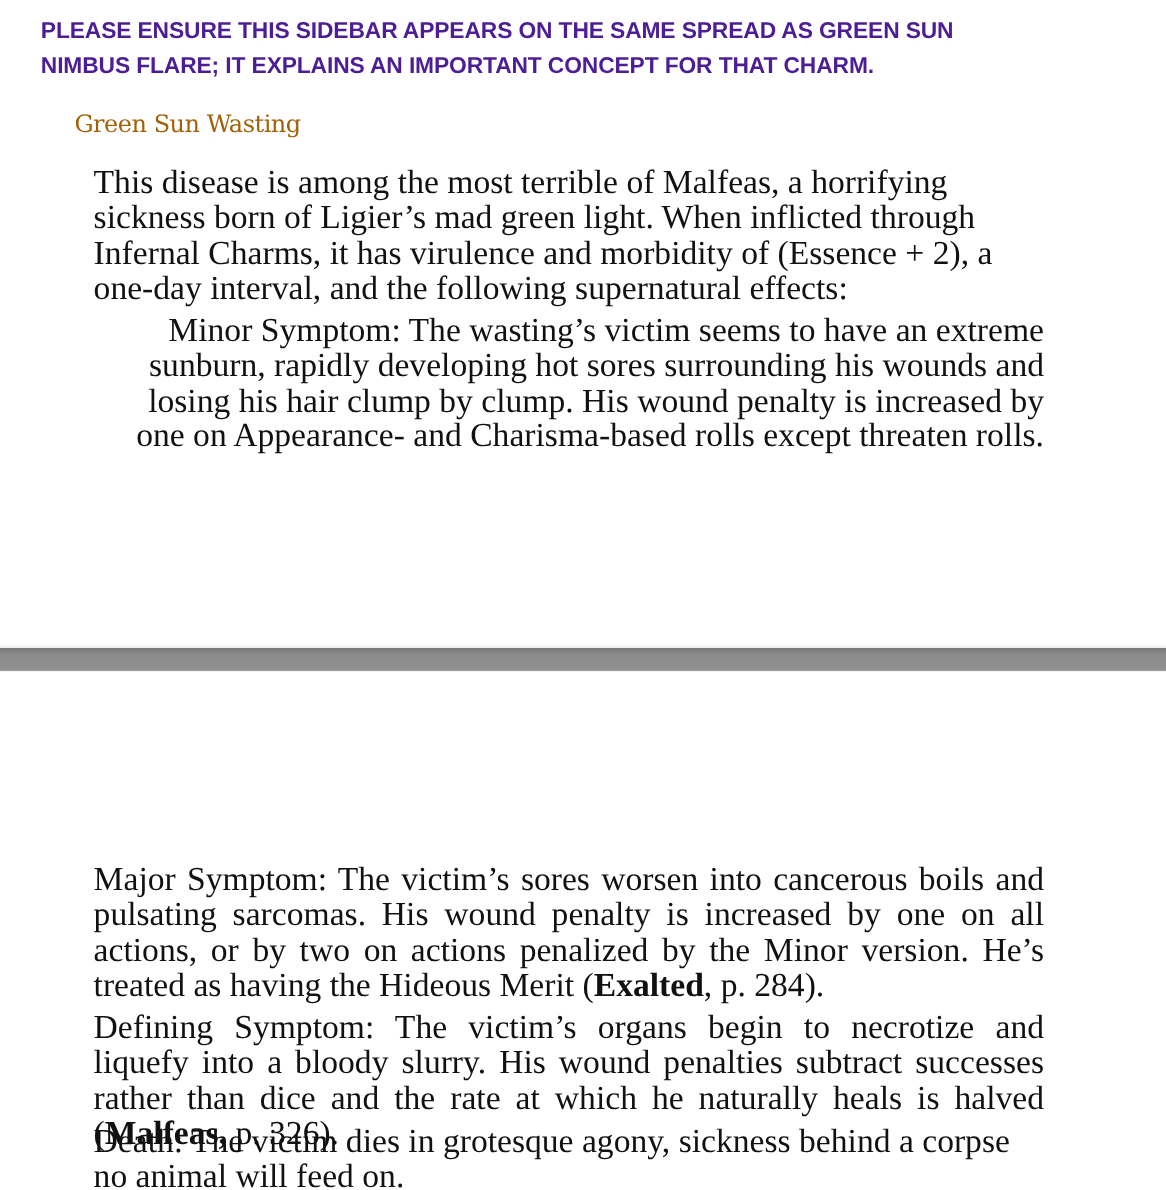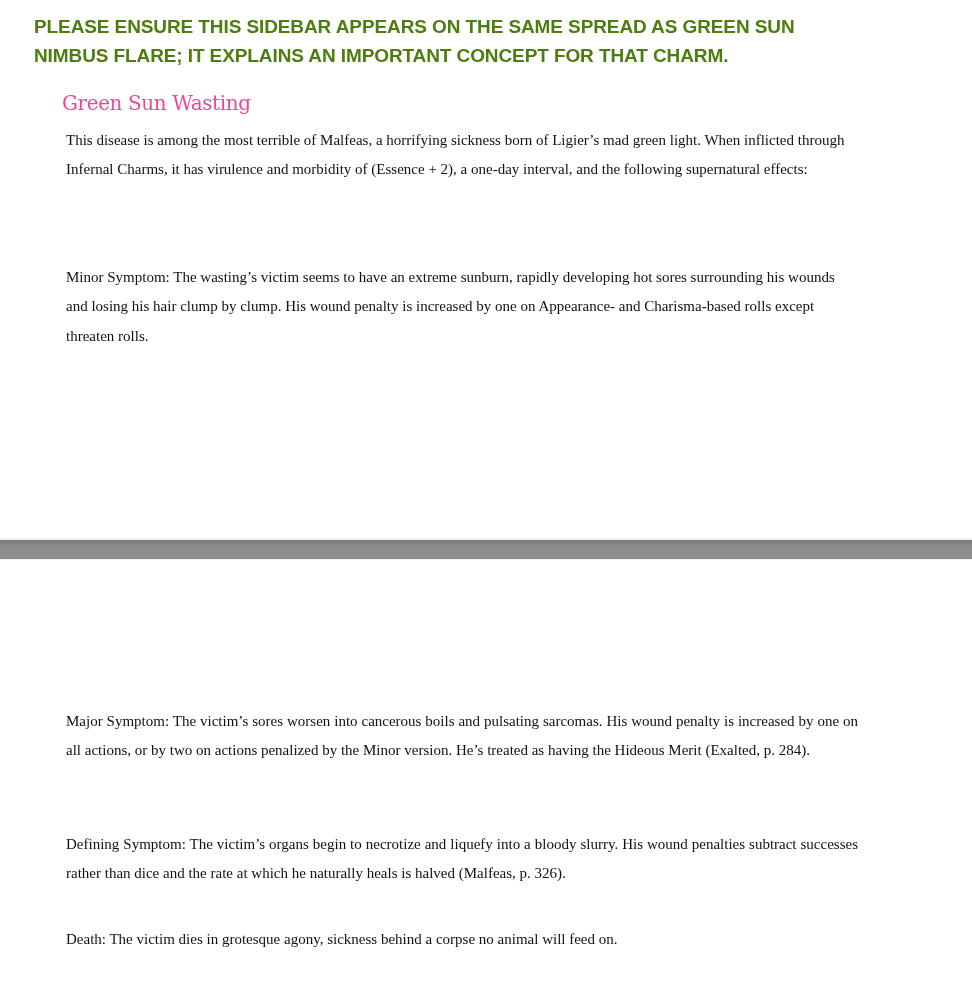--- a/index.html
+++ b/index.html
@@ -30,50 +30,50 @@
     }
     .editor-note {
       position: absolute;
       left: 34px;
       top: 12px;
       width: 820px;
       font-family: "Liberation Sans", sans-serif;
       font-weight: bold;
       font-size: 19px;
       line-height: 29px;
-      color: #4d7c0f;
+      color: #4c1d95;
       letter-spacing: -0.1px;
     }
     .sidebar-title {
       position: absolute;
       left: 62px;
       top: 89px;
       font-family: "DejaVu Serif", serif;
       font-size: 20px;
       line-height: 28px;
-      color: #ec4899;
+      color: #a16207;
       letter-spacing: -0.4px;
       text-align: right;
     }
     .body-text {
       position: absolute;
       left: 62px;
       width: 792px;
       font-family: "Liberation Serif", serif;
-      font-size: 15px;
+      font-size: 28px;
       line-height: 29.3px;
       color: #111111;
-      margin: 4px;
+      margin: 16px;
     }
     .p-intro { top: 122px; }
-    .p-minor { top: 259px; }
+    .p-minor { top: 245px; text-align: right; }
     .p-major { top: 703px; text-align: justify; text-align-last: left; }
     .p-defining { top: 826px; text-align: justify; text-align-last: left; }
     .p-death { top: 921px; }
-    .bold-ref { font-weight: normal; }
+    .bold-ref { font-weight: bold; }
     .page-gap {
       position: absolute;
       left: 0;
       top: 538px;
       width: 972px;
       height: 22px;
       background: #f0f0f0;
     }
     .page-separator {
       position: absolute;

